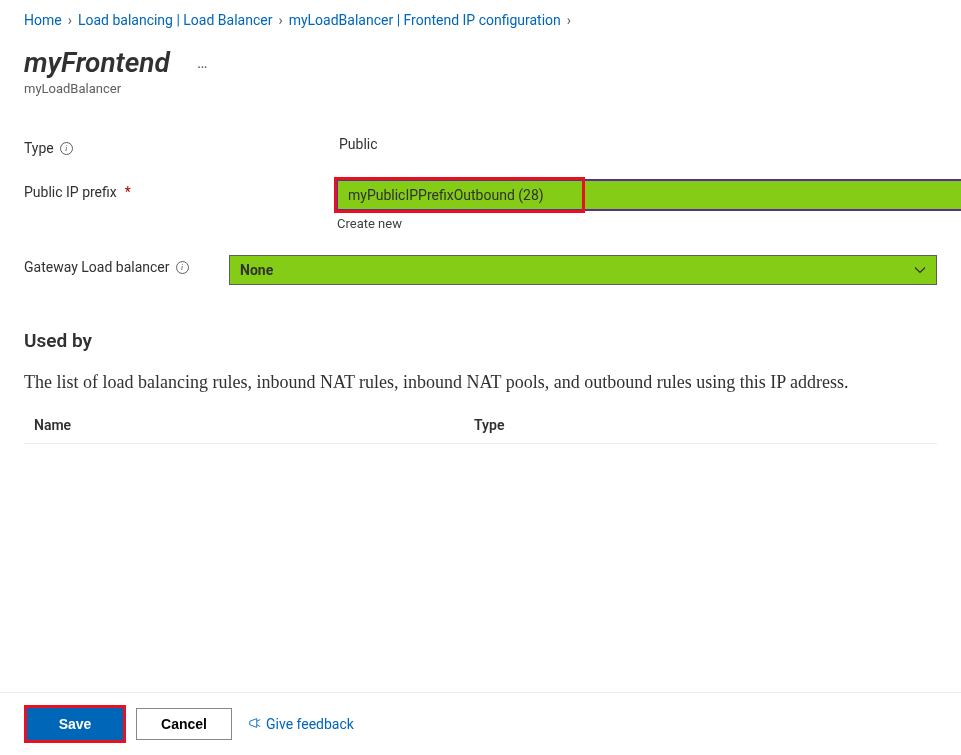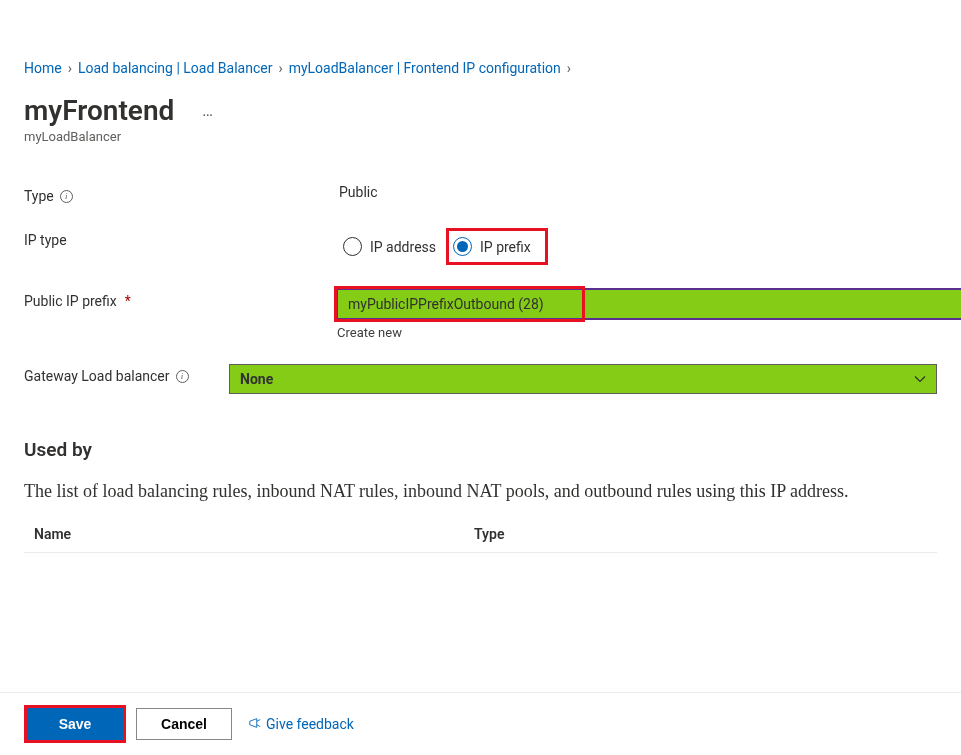--- a/index.html
+++ b/index.html
@@ -7,35 +7,36 @@
     margin: 0;
     padding: 0;
     font-family: "Segoe UI", -apple-system, BlinkMacSystemFont, Roboto, sans-serif;
     font-size: 14px;
     color: #323130;
     background: #fff;
     width: 961px;
     height: 755px;
     position: relative;
   }
-  .page { padding: 12px 24px 16px 24px; margin-top: 48px; }
+  .page { padding: 12px 24px 16px 24px; }
   .breadcrumb {
     display: flex;
     align-items: center;
     gap: 6px;
     font-size: 14px;
     color: #605e5c;
   }
   .breadcrumb a { color: #0066b8; text-decoration: none; cursor: pointer; }
   .breadcrumb .sep { color: #605e5c; }
   .title-row {
     margin-top: 18px;
     display: flex;
     align-items: center;
     gap: 24px;
+    font-style: italic;
   }
   h1 {
     margin: 0;
     font-size: 28px;
     font-weight: 600;
     color: #323130;
   }
   .more-dots {
     font-size: 16px;
     color: #605e5c;
@@ -211,39 +212,20 @@
 
   <div class="form-area">
     <div class="form-row">
       <div class="form-label">
         <span>Type</span>
         <span class="info-icon">i</span>
       </div>
       <div class="form-value">Public</div>
     </div>
 
-    <div class="form-row">
-      <div class="form-label">
-        <span>IP type</span>
-      </div>
-      <div class="form-value">
-        <div class="radio-group">
-          <label class="radio-item">
-            <span class="radio-circle"></span>
-            <span>IP address</span>
-          </label>
-          <span class="hl-box-red">
-            <label class="radio-item">
-              <span class="radio-circle checked"></span>
-              <span>IP prefix</span>
-            </label>
-          </span>
-        </div>
-      </div>
-    </div>
 
     <div class="form-row">
       <div class="form-label">
         <span>Public IP prefix</span>
         <span class="required">*</span>
       </div>
       <div class="form-value">
         <div style="position:relative; width:600px;">
           <div class="dropdown focused">
             <span class="dd-text">myPublicIPPrefixOutbound (28)</span>

